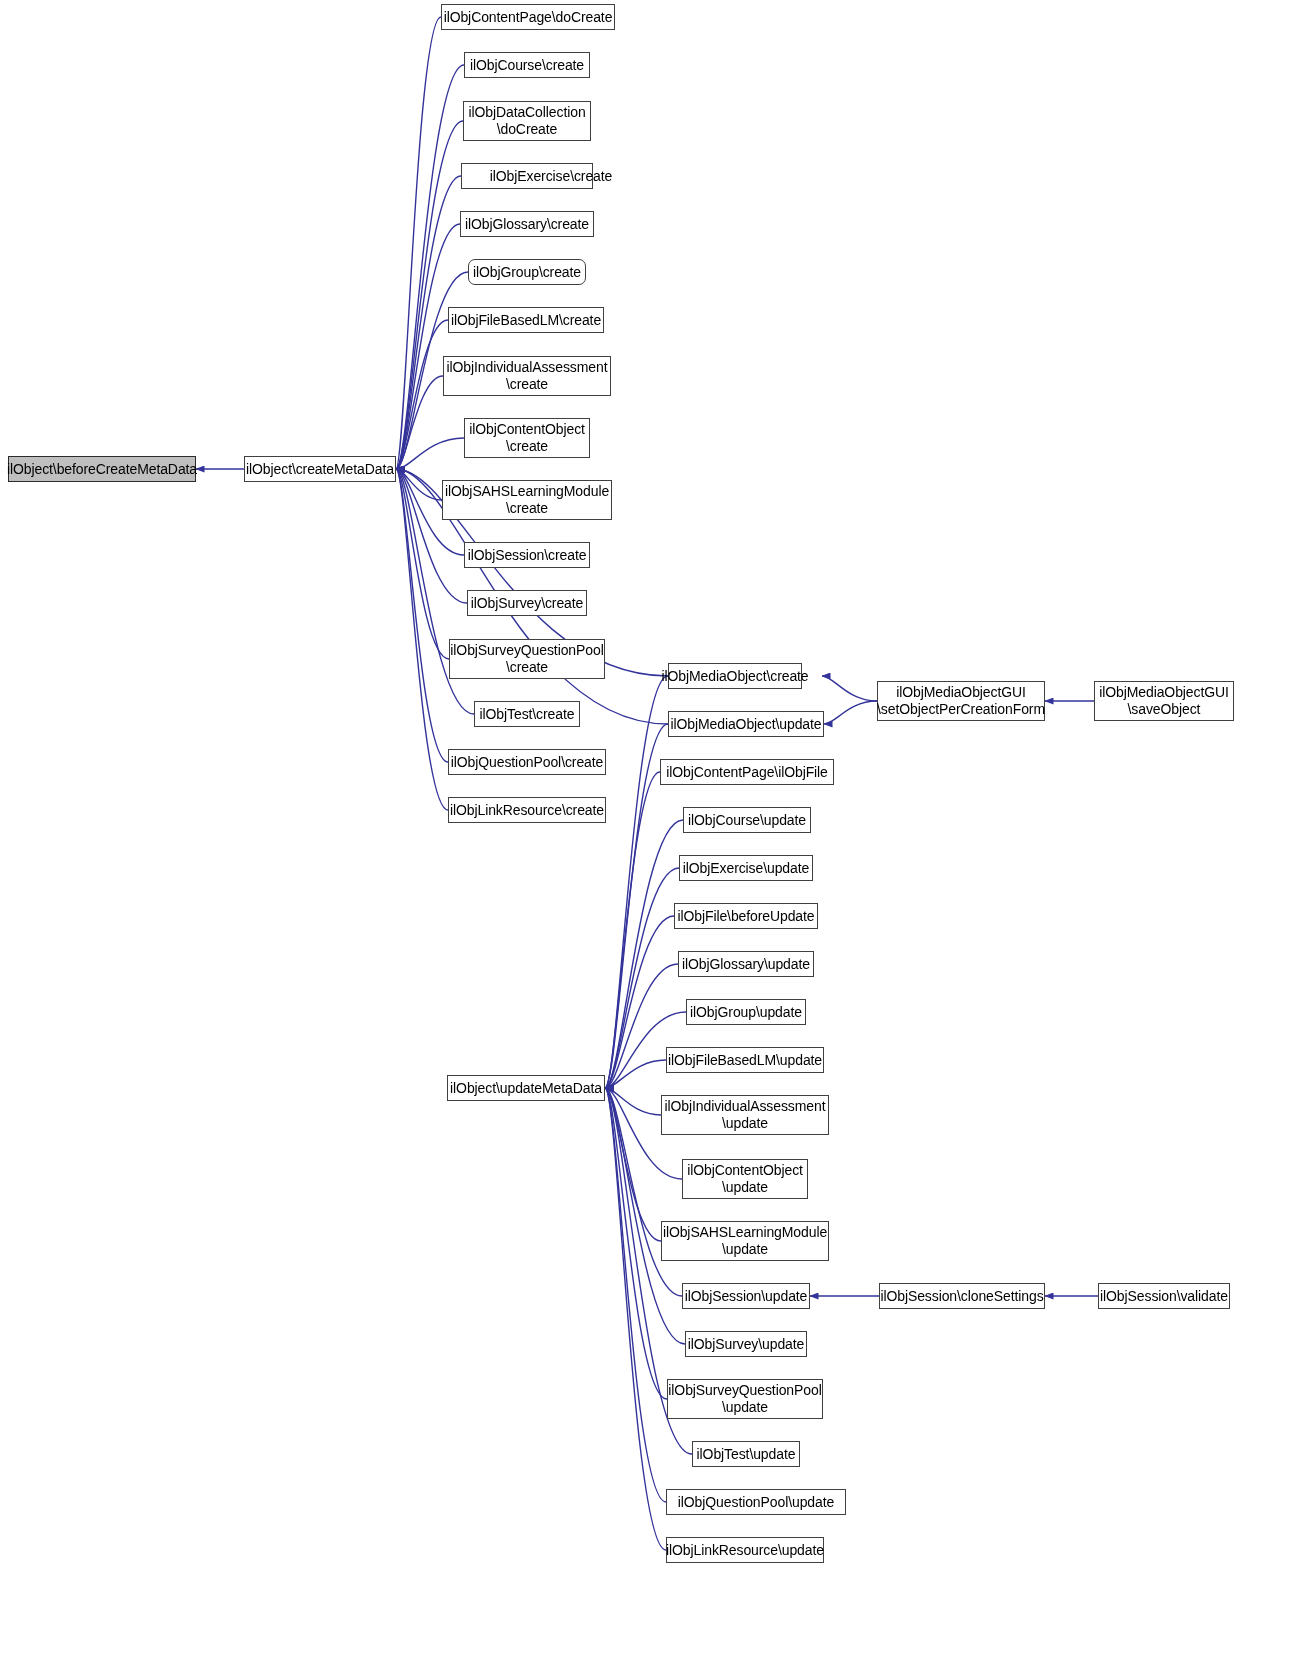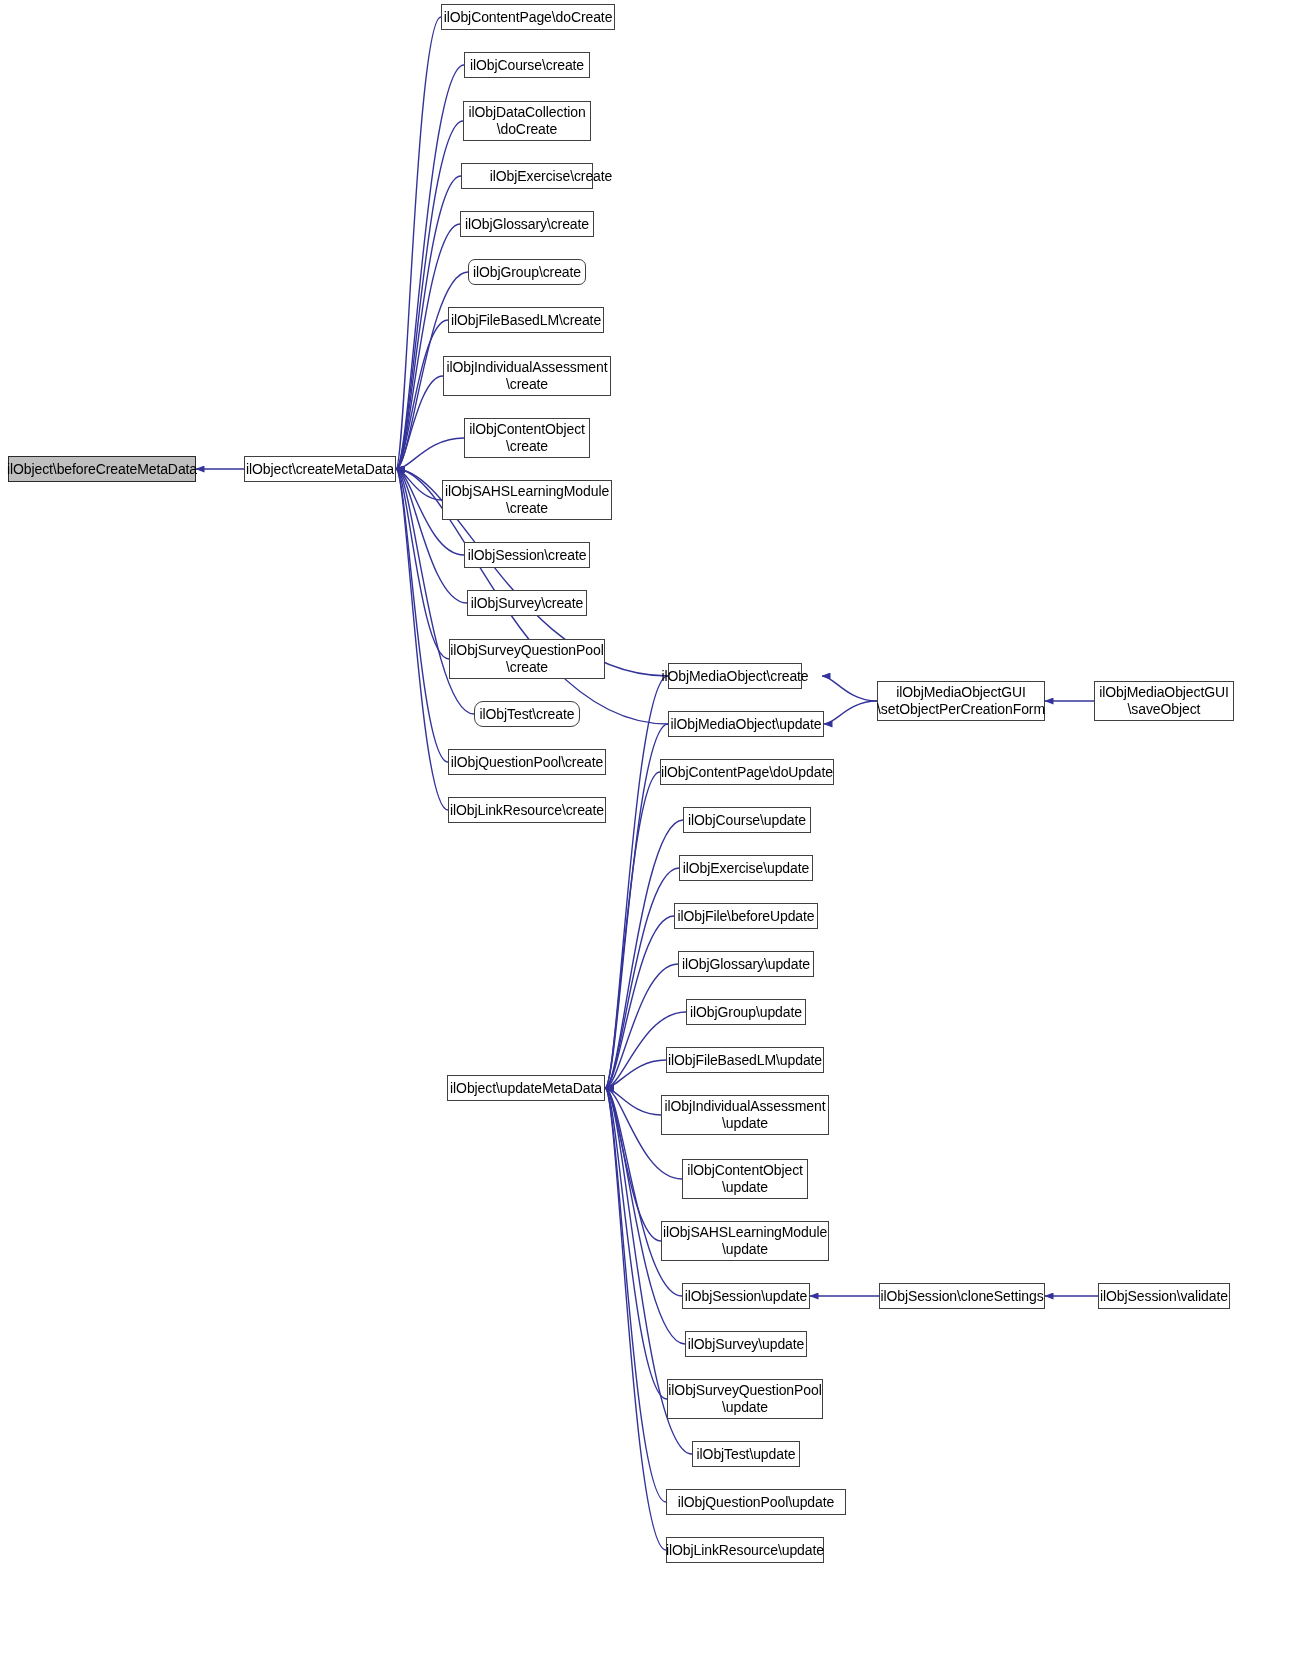--- a/index.html
+++ b/index.html
@@ -114,26 +114,26 @@
       <div class="node" style="left: 443px; top: 356px; width: 168px; height: 40px;">ilObjIndividualAssessment
 \create</div>
       <div class="node" style="left: 464px; top: 418px; width: 126px; height: 40px;">ilObjContentObject
 \create</div>
       <div class="node" style="left: 442px; top: 480px; width: 170px; height: 40px;">ilObjSAHSLearningModule
 \create</div>
       <div class="node" style="left: 464px; top: 542px; width: 126px; height: 26px;">ilObjSession\create</div>
       <div class="node" style="left: 467px; top: 590px; width: 120px; height: 26px;">ilObjSurvey\create</div>
       <div class="node" style="left: 449px; top: 639px; width: 156px; height: 40px;">ilObjSurveyQuestionPool
 \create</div>
-      <div class="node" style="left: 474px; top: 701px; width: 106px; height: 26px; border-radius: 9px;">ilObjTest\create</div>
+      <div class="node" style="left: 474px; top: 701px; width: 106px; height: 26px;">ilObjTest\create</div>
       <div class="node" style="left: 448px; top: 749px; width: 158px; height: 26px;">ilObjQuestionPool\create</div>
       <div class="node" style="left: 448px; top: 797px; width: 158px; height: 26px;">ilObjLinkResource\create</div>
       <div class="node" style="left: 668px; top: 663px; width: 134px; height: 26px;">ilObjMediaObject\create</div>
       <div class="node" style="left: 668px; top: 711px; width: 156px; height: 26px;">ilObjMediaObject\update</div>
-      <div class="node" style="left: 660px; top: 759px; width: 174px; height: 26px;">ilObjContentPage\doUpdate</div>
+      <div class="node" style="left: 660px; top: 759px; width: 174px; height: 26px;">ilObjContentPage\ilObjFile</div>
       <div class="node" style="left: 683px; top: 807px; width: 128px; height: 26px;">ilObjCourse\update</div>
       <div class="node" style="left: 679px; top: 855px; width: 134px; height: 26px;">ilObjExercise\update</div>
       <div class="node" style="left: 674px; top: 903px; width: 144px; height: 26px;">ilObjFile\beforeUpdate</div>
       <div class="node" style="left: 678px; top: 951px; width: 136px; height: 26px;">ilObjGlossary\update</div>
       <div class="node" style="left: 686px; top: 999px; width: 120px; height: 26px;">ilObjGroup\update</div>
       <div class="node" style="left: 666px; top: 1047px; width: 158px; height: 26px;">ilObjFileBasedLM\update</div>
       <div class="node" style="left: 661px; top: 1095px; width: 168px; height: 40px;">ilObjIndividualAssessment
 \update</div>
       <div class="node" style="left: 682px; top: 1159px; width: 126px; height: 40px;">ilObjContentObject
 \update</div>

